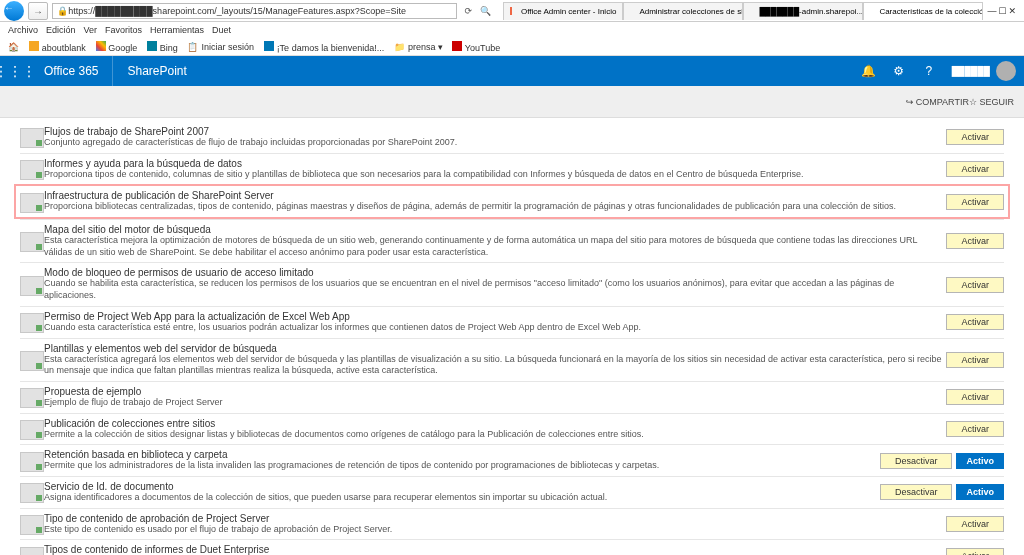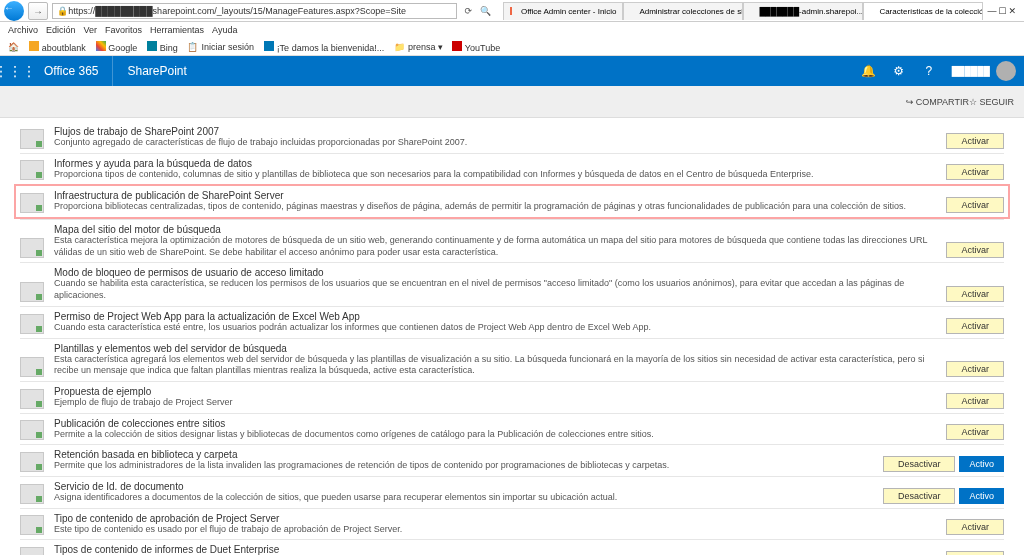--- a/index.html
+++ b/index.html
@@ -34,30 +34,30 @@
 .suite-right { margin-left: auto; display: flex; align-items: center; height: 100%; }
 .suite-btn { width: 30px; height: 30px; display: flex; align-items: center; justify-content: center; font-size: 12px; }
 .user-area { display: flex; align-items: center; gap: 6px; padding: 0 8px; font-size: 9px; }
 .avatar { width: 20px; height: 20px; border-radius: 50%; background: #b0b0b0; }
 
 
 .share-bar { height: 32px; background: #efefef; border-bottom: 1px solid #ddd; display: flex; align-items: center; justify-content: flex-end; padding: 0 10px; font-size: 9px; color: #444; }
 
 
 .content { padding: 4px 20px 0 20px; }
-.feat { display: flex; align-items: flex-end; padding: 4px 0; border-top: 1px solid #e6e6e6; gap: 10px; }
+.feat { display: flex; align-items: center; padding: 4px 0; border-top: 1px solid #e6e6e6; }
 .feat.first { border-top: none; }
 .feat-ico { width: 24px; height: 20px; background: #e2e2e2; border: 1px solid #c8c8c8; margin-top: 2px; flex-shrink: 0; position: relative; }
 .feat-ico::after { content:""; position:absolute; right:1px; bottom:1px; width:6px; height:6px; background:#6a6; }
 .feat-text { flex: 1; min-width: 0; }
 .feat-title { font-size: 10px; color: #333; }
 .feat-desc { font-size: 9px; color: #555; line-height: 1.3; }
 .feat-actions { display: flex; gap: 4px; align-items: center; flex-shrink: 0; }
 .btn { border: 1px solid #b5b5b5; background: #fef9c3; padding: 2px 14px; font-size: 9px; color: #333; }
-.badge-active { background: #0072c6; color: #fff; padding: 3px 10px; font-size: 9px; }
+.badge-active { background: #0072c6; color: #fff; padding: 3px 10px; font-size: 9px; font-weight: bold; }
 .highlight { border: 2px solid #fca5a5; margin: 0 -6px; padding-left: 4px; padding-right: 4px; }
 </style>
 </head>
 <body>
 
 <div class="browser-top">
   <div class="nav-back">←</div>
   <div class="nav-btn">→</div>
   <div class="url-bar">
     <span>🔒</span>
@@ -88,21 +88,21 @@
     <span>☐</span>
     <span>✕</span>
   </div>
 </div>
 <div class="menu-bar">
   <span>Archivo</span>
   <span>Edición</span>
   <span>Ver</span>
   <span>Favoritos</span>
   <span>Herramientas</span>
-  <span>Ayuda</span>
+  <span>Duet</span>
 </div>
 <div class="bookmarks">
   <span>🏠</span>
   <span><span class="bm-ico"></span> <span>aboutblank</span></span>
   <span><span class="bm-ico g"></span> <span>Google</span></span>
   <span><span class="bm-ico b"></span> <span>Bing</span></span>
   <span>📋 <span>Iniciar sesión</span></span>
   <span><span class="bm-ico li"></span> <span>¡Te damos la bienvenida!...</span></span>
   <span>📁 <span>prensa ▾</span></span>
   <span><span class="bm-ico r"></span> <span>YouTube</span></span>

